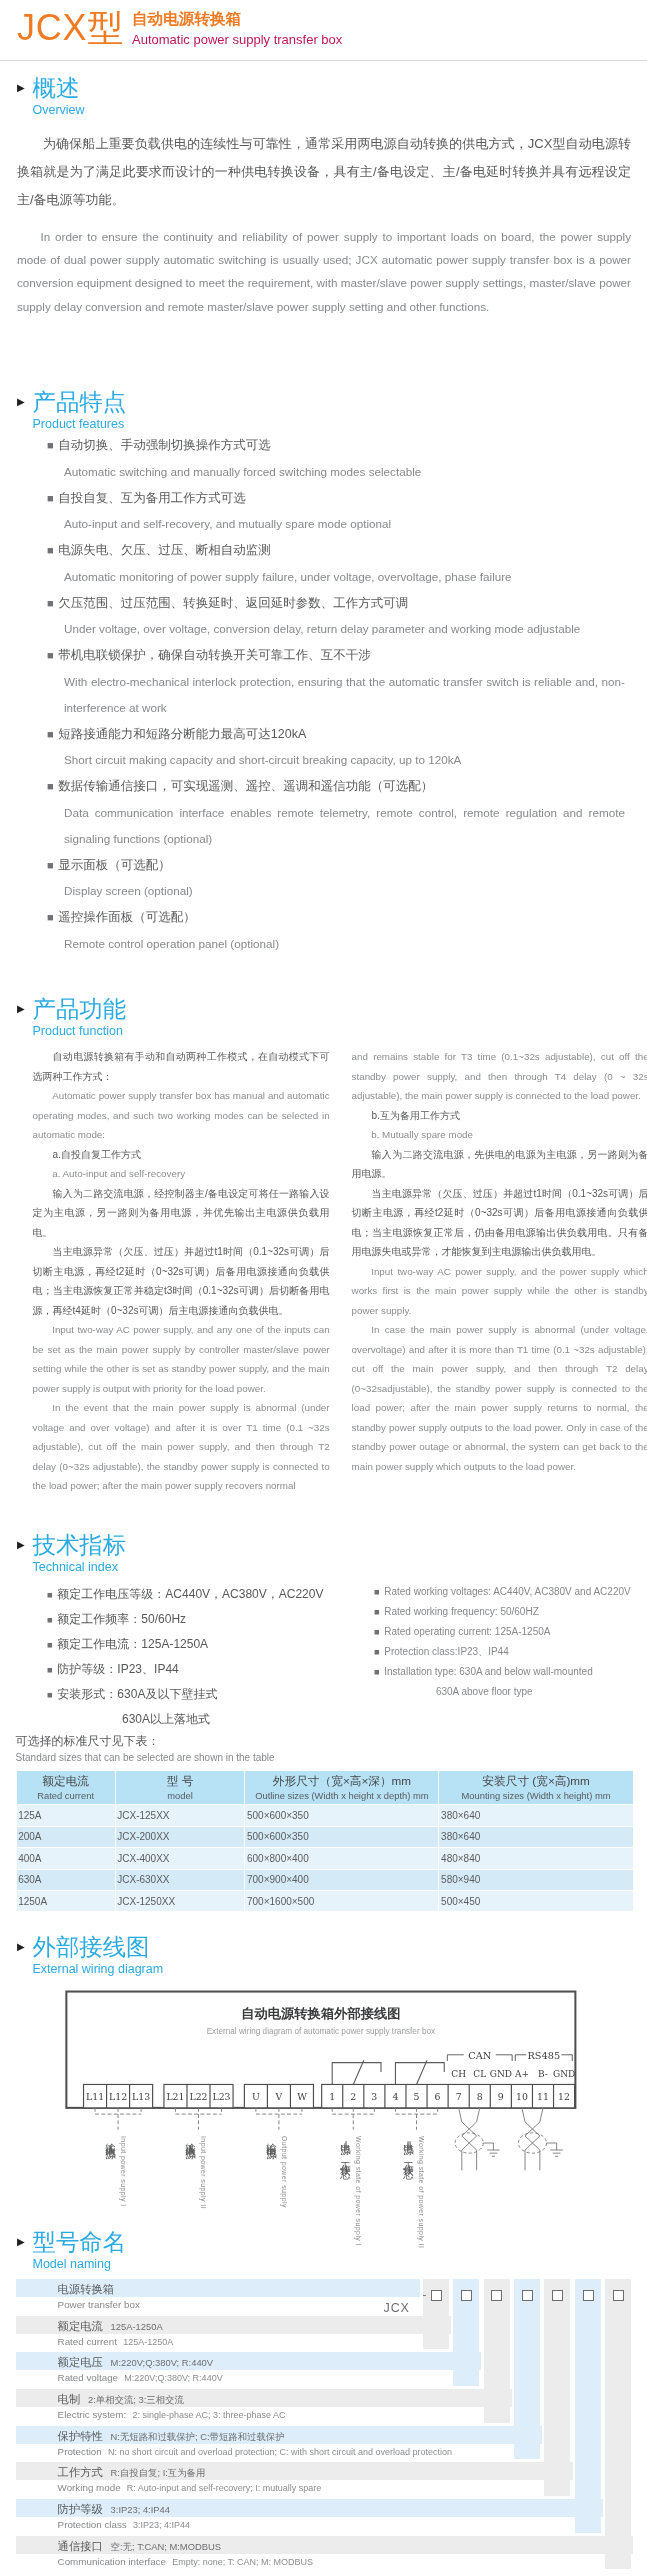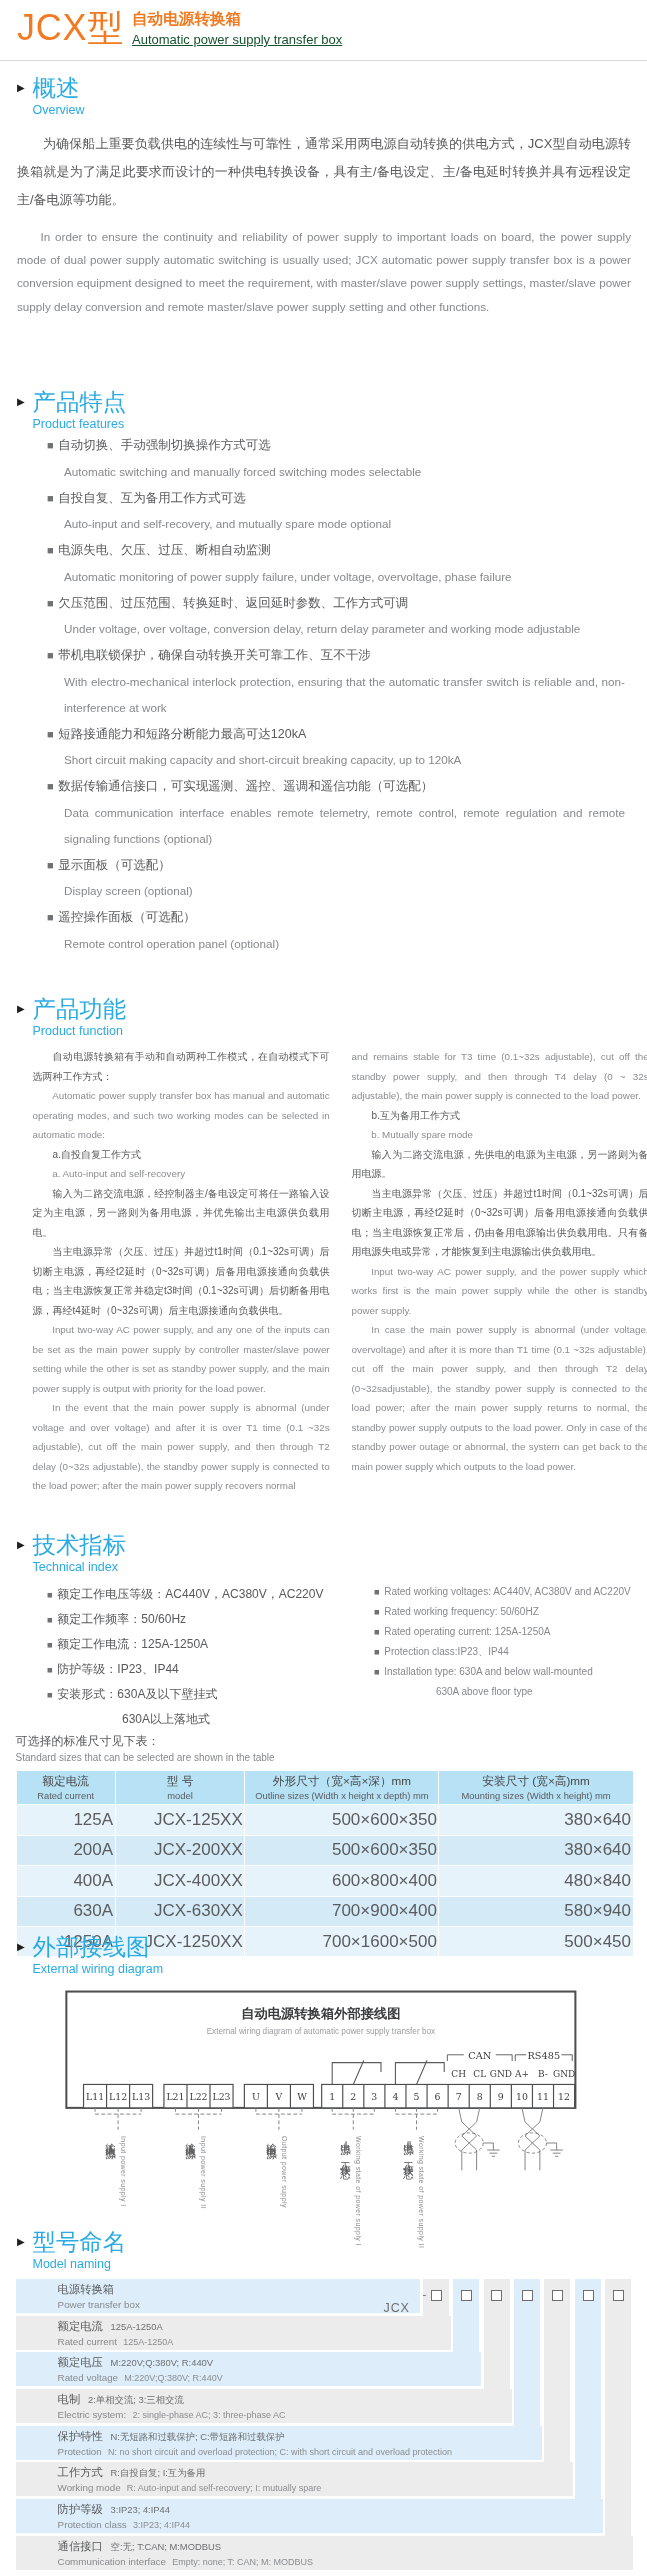--- a/index.html
+++ b/index.html
@@ -4,21 +4,21 @@
 <style>
   html,body{margin:0;padding:0;background:#fff;}
   #page{position:relative;width:648px;height:2576px;background:#fff;overflow:hidden;
         font-family:"Liberation Sans",sans-serif;color:#595a5c;}
   .abs{position:absolute;}
 
   
   #title-block{top:7.8px;left:17px;display:flex;align-items:flex-start;gap:7.8px;}
   #title-model{font-size:36px;line-height:39px;color:#f07b22;letter-spacing:0.8px;}
   #title-cn{font-size:15.6px;color:#f07b22;font-weight:bold;margin-top:1.6px;}
-  #title-en{font-size:13px;color:#14532d;margin-top:1.6px;text-decoration:underline;}
+  #title-en{font-size:13px;color:#be185d;margin-top:1.6px;}
   #top-divider{top:60px;left:0;width:648px;height:0.8px;background:#d8d8d8;}
 
   
   .sec-head{display:flex;gap:7.8px;}
   .tri{font-size:10px;color:#231f20;margin-top:7px;}
   .sec-cn{font-size:23.4px;color:#2aabe2;font-weight:normal;margin:0;line-height:26.5px;}
   .sec-en{font-size:12.5px;color:#2aabe2;margin-top:1.6px;}
 
   
   .para-cn{font-size:13px;line-height:28px;color:#58595b;text-align:justify;text-indent:2em;margin:0;}
@@ -48,35 +48,35 @@
   .ti-extra{margin-left:75px;}
   .ti-extra2{margin-left:62px;}
 
   
   .note-cn{font-size:12px;color:#58595b;}
   .note-en{font-size:10px;color:#87898c;margin-top:1.6px;}
   table.sizes{border-collapse:separate;border-spacing:1.6px;width:618px;}
   table.sizes th{background:#b7e1f5;font-weight:normal;padding:3.1px 1.6px;}
   table.sizes th .h-cn{font-size:11.7px;color:#474849;}
   table.sizes th .h-en{font-size:9.4px;color:#5a5c5e;margin-top:0.8px;}
-  table.sizes td{text-align:right;font-size:17px;color:#5a5c5e;padding:4.7px 1.6px;}
+  table.sizes td{text-align:left;font-size:10px;color:#5a5c5e;padding:4.7px 1.6px;}
   table.sizes tr.odd td{background:#e7f3fb;}
   table.sizes tr.even td{background:#d5eaf7;}
   .c1{width:16%;} .c2{width:21%;} .c3{width:31.5%;} .c4{width:31.5%;}
 
   
   #wiring-canvas{top:1989px;left:0;width:648px;height:244px;}
   .wgroup{position:absolute;display:flex;gap:2.3px;align-items:flex-start;}
   .vcn{writing-mode:vertical-rl;text-orientation:upright;font-size:10.5px;color:#58595b;letter-spacing:2.3px;}
   .ven{writing-mode:vertical-rl;font-size:7px;color:#8b8d90;letter-spacing:0.4px;margin-top:1.6px;}
 
   
   #naming-rows{position:absolute;top:50px;left:15.6px;width:618px;height:290px;}
   .nstrip{position:absolute;top:0;width:26px;}
-  .nrow{position:absolute;height:34px;padding:3.1px 0 0 42px;box-sizing:border-box;}
+  .nrow{position:absolute;height:18px;padding:3.1px 0 0 42px;box-sizing:border-box;}
   .bg-blue{background:#ddeefa;} .bg-gray{background:#ececec;}
   .nlab-cn{font-size:11.3px;color:#58595b;}
   .ndesc-cn{font-size:9.4px;color:#6d6e71;margin-left:7.8px;}
   .nlab-en{font-size:9.8px;color:#87898c;}
   .ndesc-en{font-size:9px;color:#8b8d90;margin-left:6.2px;}
   .nline{line-height:15px;white-space:nowrap;}
   #naming-boxes{position:absolute;top:50px;left:15.6px;width:618px;height:34px;}
   .nbox{position:absolute;top:11px;width:9.4px;height:9.4px;border:1.2px solid #6d6e71;background:#fff;}
   #jcx-label{position:absolute;top:22px;left:355px;width:39px;text-align:right;font-size:12.5px;color:#6d6e71;letter-spacing:0.8px;}
   #jcx-dash{position:absolute;top:7.8px;left:407px;font-size:11.7px;color:#6d6e71;}

